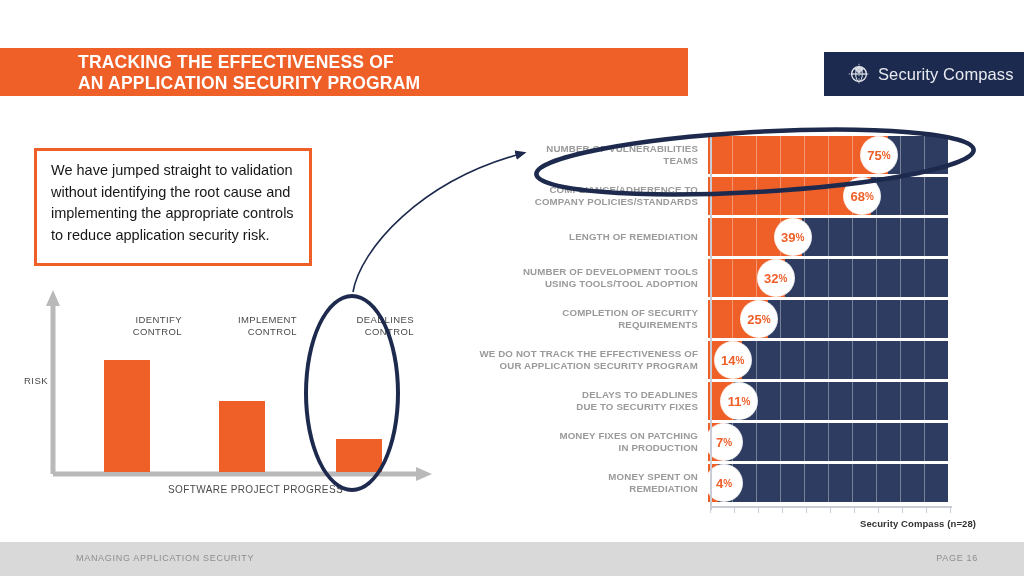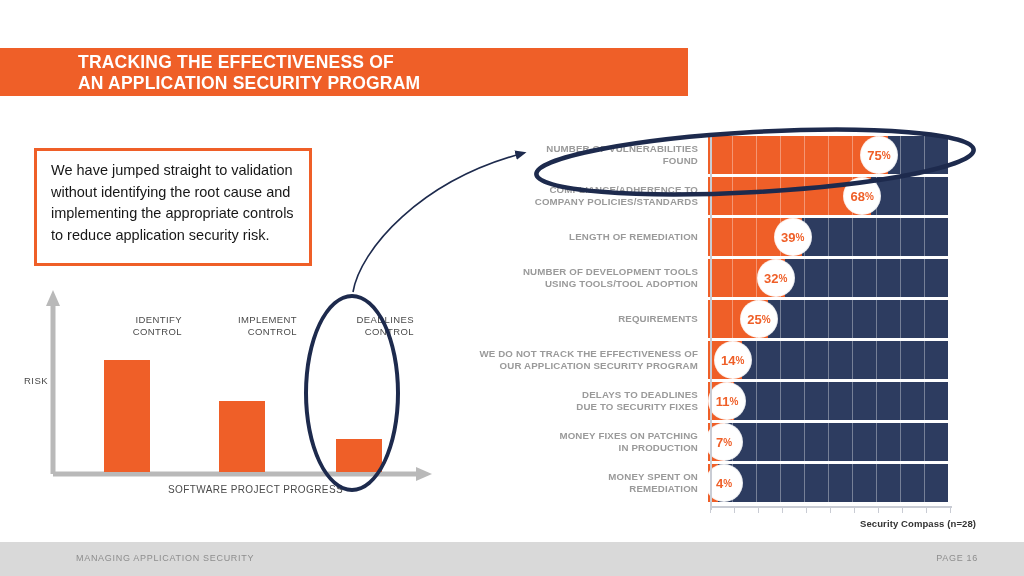--- a/index.html
+++ b/index.html
@@ -119,20 +119,31 @@
 
 <div class="slide">
 
   <div class="title-bar">
     <div class="lines">
       <div>TRACKING THE EFFECTIVENESS OF</div>
       <div>AN APPLICATION SECURITY PROGRAM</div>
     </div>
   </div>
 
+  <div class="logo-box">
+    <svg class="logo-icon" width="22" height="22" viewBox="0 0 22 22">
+      <circle cx="11" cy="11" r="7.4" fill="none" stroke="#e8eaf0" stroke-width="1.3"></circle>
+      <ellipse cx="11" cy="11" rx="3.3" ry="7.4" fill="none" stroke="#e8eaf0" stroke-width="1"></ellipse>
+      <line x1="3.6" y1="11" x2="18.4" y2="11" stroke="#e8eaf0" stroke-width="1"></line>
+      <line x1="11" y1="0.8" x2="11" y2="21.2" stroke="#e8eaf0" stroke-width=".8" stroke-dasharray="1.6 2"></line>
+      <line x1="0.8" y1="11" x2="21.2" y2="11" stroke="#e8eaf0" stroke-width=".8" stroke-dasharray="1.6 2"></line>
+      <path d="M6 6 A7.4 7.4 0 0 1 16 6 L11 11 Z" fill="#e8eaf0" opacity=".85"></path>
+    </svg>
+    <span class="logo-text">Security Compass</span>
+  </div>
 
   <div class="callout">
     <p>We have jumped straight to validation without identifying the root cause and implementing the appropriate controls to reduce application security risk.</p>
   </div>
 
   <div class="risk-chart">
     <svg class="risk-axis" width="440" height="230" viewBox="0 0 440 230">
       <line x1="33" y1="22" x2="33" y2="192" stroke="#b9b9b9" stroke-width="5"></line>
       <polygon points="33,8 26,24 40,24" fill="#b9b9b9"></polygon>
       <line x1="33" y1="192" x2="398" y2="192" stroke="#b9b9b9" stroke-width="5"></line>
@@ -159,21 +170,21 @@
     </div>
   </div>
 
   <div class="ellipse-validate"></div>
 
   <div class="hchart">
     <div id="hrows">
         <div class="hrow" style="top: 6px; height: 38px;">
           <div class="cat">
             <div>NUMBER OF VULNERABILITIES</div>
-            <div>FOUND</div>
+            <div>TEAMS</div>
           </div>
           <div class="track">
             <div class="fill" style="width: 180px;"></div>
             <div class="gridv" style="left: 24px;"></div>
             <div class="gridv" style="left: 48px;"></div>
             <div class="gridv" style="left: 72px;"></div>
             <div class="gridv" style="left: 96px;"></div>
             <div class="gridv" style="left: 120px;"></div>
             <div class="gridv" style="left: 144px;"></div>
             <div class="gridv" style="left: 168px;"></div>
@@ -245,20 +256,21 @@
             <div class="gridv" style="left: 192px;"></div>
             <div class="gridv" style="left: 216px;"></div>
             <div class="bubble" style="left: 67.8px;">
               <span>32</span>
               <span class="pct">%</span>
             </div>
           </div>
         </div>
         <div class="hrow" style="top: 170px; height: 38px;">
           <div class="cat">
+            <div>COMPLETION OF SECURITY</div>
             <div>REQUIREMENTS</div>
           </div>
           <div class="track">
             <div class="fill" style="width: 60px;"></div>
             <div class="gridv" style="left: 24px;"></div>
             <div class="gridv" style="left: 48px;"></div>
             <div class="gridv" style="left: 72px;"></div>
             <div class="gridv" style="left: 96px;"></div>
             <div class="gridv" style="left: 120px;"></div>
             <div class="gridv" style="left: 144px;"></div>
@@ -302,21 +314,21 @@
             <div class="fill" style="width: 26.4px;"></div>
             <div class="gridv" style="left: 24px;"></div>
             <div class="gridv" style="left: 48px;"></div>
             <div class="gridv" style="left: 72px;"></div>
             <div class="gridv" style="left: 96px;"></div>
             <div class="gridv" style="left: 120px;"></div>
             <div class="gridv" style="left: 144px;"></div>
             <div class="gridv" style="left: 168px;"></div>
             <div class="gridv" style="left: 192px;"></div>
             <div class="gridv" style="left: 216px;"></div>
-            <div class="bubble" style="left: 19px;">
+            <div class="bubble" style="left: 31px;">
               <span>11</span>
               <span class="pct">%</span>
             </div>
           </div>
         </div>
         <div class="hrow" style="top: 293px; height: 38px;">
           <div class="cat">
             <div>MONEY FIXES ON PATCHING</div>
             <div>IN PRODUCTION</div>
           </div>

